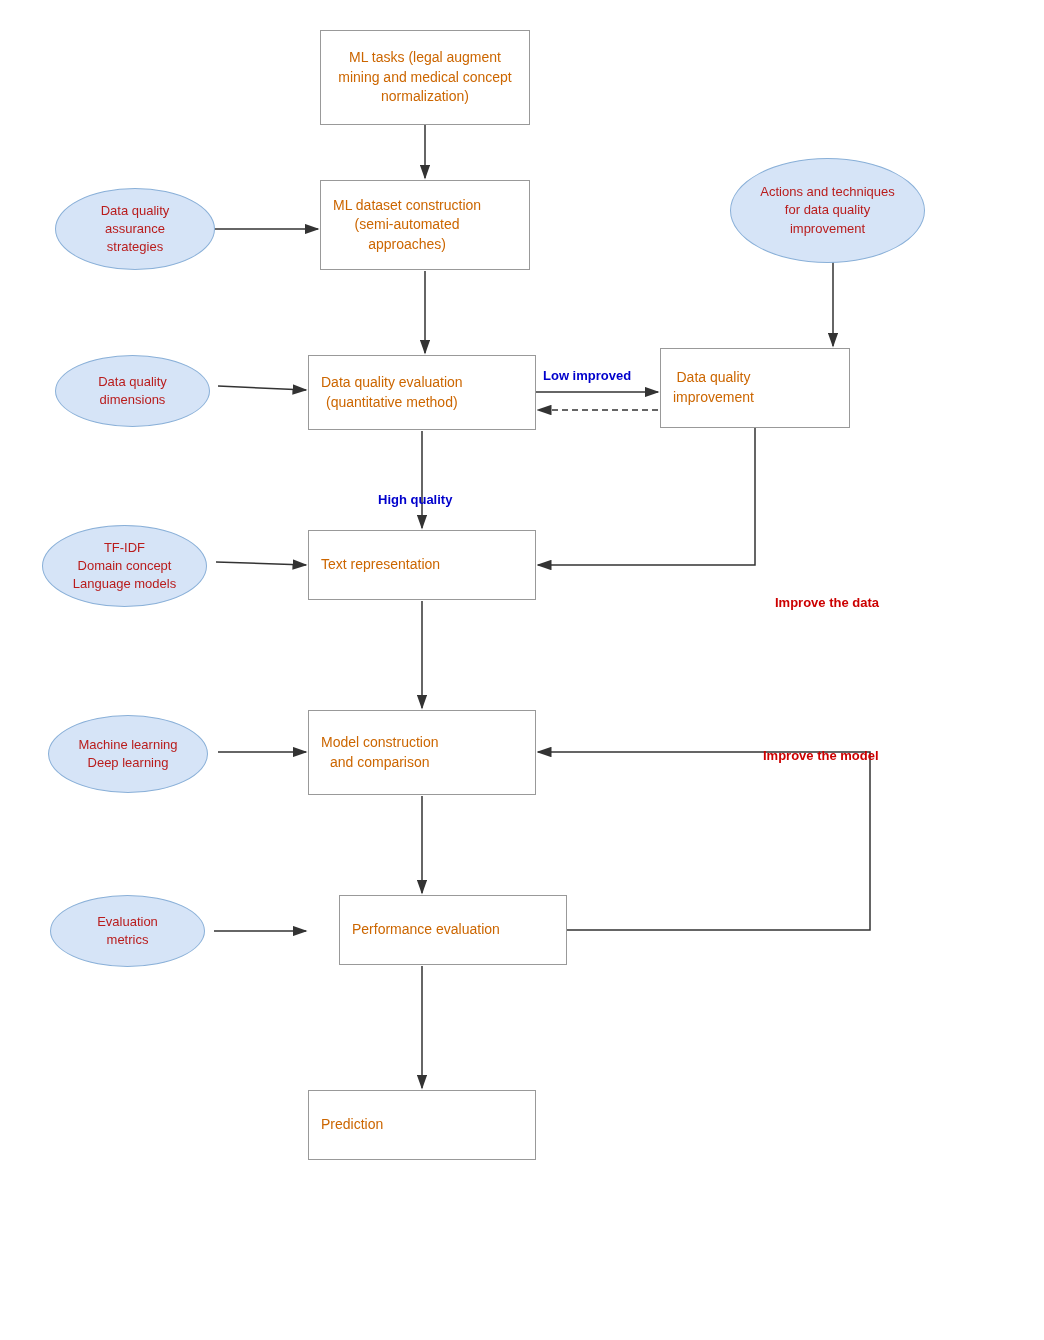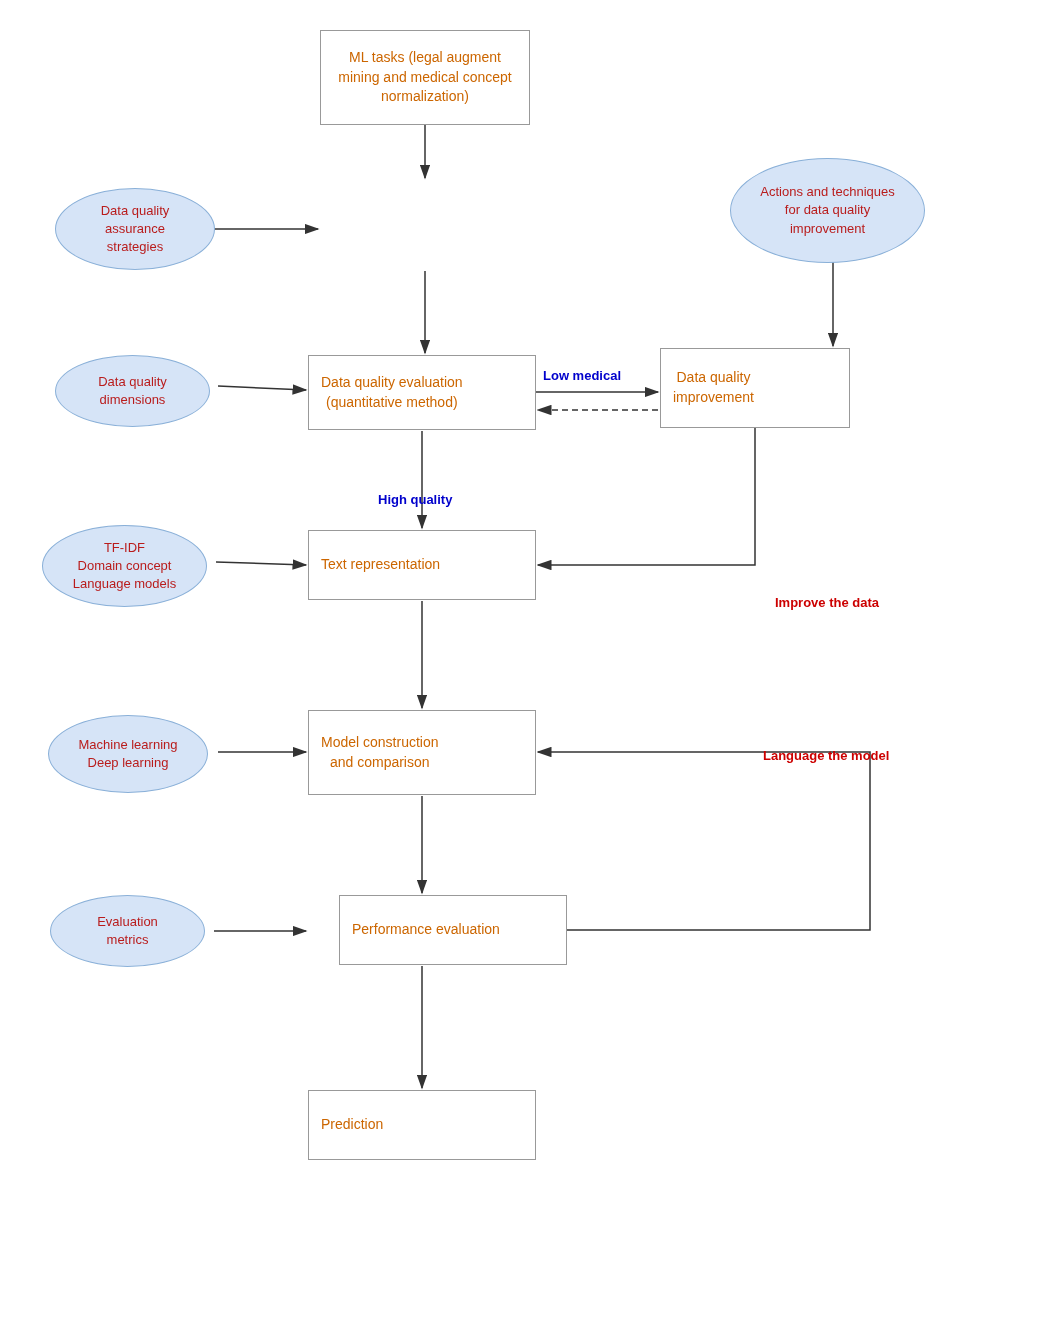--- a/index.html
+++ b/index.html
@@ -124,20 +124,23 @@
     <polyline points="537,930 870,930 870,752 538,752" fill="none" stroke="#333" stroke-width="1.5" marker-end="url(#arrowhead)"></polyline>
 
   </svg>
 
   <div class="box" style="left:320px; top:30px; width:210px; height:95px;">
     <span class="box-text">ML tasks (legal augment
 mining and medical
 concept normalization)</span>
   </div>
 
+  <div class="box" style="left:320px; top:180px; width:210px; height:90px;">
+    <span class="box-text">ML dataset construction<br>(semi-automated<br>approaches)</span>
+  </div>
 
   <div class="box" style="left:308px; top:355px; width:228px; height:75px;">
     <span class="box-text">Data quality evaluation<br>(quantitative method)</span>
   </div>
 
   <div class="box" style="left:660px; top:348px; width:190px; height:80px;">
     <span class="box-text">Data quality<br>improvement</span>
   </div>
 
   <div class="box" style="left:308px; top:530px; width:228px; height:70px;">
@@ -174,29 +177,29 @@
 
   <div class="ellipse" style="left:50px; top:895px; width:155px; height:72px;">
     <span class="ellipse-text">Evaluation<br>metrics</span>
   </div>
 
   <div class="ellipse" style="left:730px; top:158px; width:195px; height:105px;">
     <span class="ellipse-text">Actions and techniques<br>for data quality<br>improvement</span>
   </div>
 
   <div class="label label-blue" style="position:absolute; left:543px; top:368px; font-size:13px; font-weight:bold;">
-    Low medical
+    Low improved
   </div>
 
   <div class="label label-blue" style="position:absolute; left:378px; top:492px; font-size:13px; font-weight:bold;">
     High quality
   </div>
 
   <div class="label label-red" style="position:absolute; left:755px; top:595px; font-size:13px; font-weight:bold;">
     Improve the data
   </div>
 
   <div class="label label-red" style="position:absolute; left:743px; top:748px; font-size:13px; font-weight:bold;">
-    Language the model
+    Improve the model
   </div>
 
 
 </div>
 
 </body></html>

